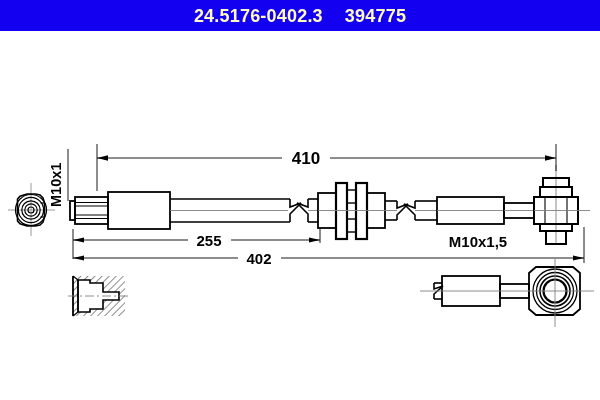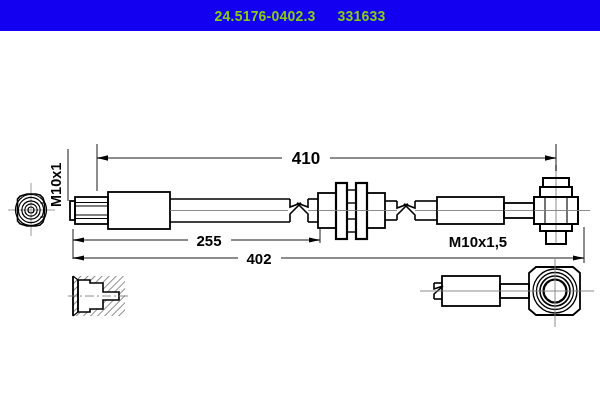--- a/index.html
+++ b/index.html
@@ -25,24 +25,24 @@
     left: 0;
     top: 0;
     width: 600px;
     height: 31px;
     background: #1400f0;
     display: flex;
     align-items: center;
     justify-content: center;
   }
   #header-bar .htext {
-    color: #84cc16;
+    color: #fef9c3;
     font-family: "Liberation Sans", sans-serif;
     font-weight: bold;
-    font-size: 14px;
+    font-size: 18px;
     letter-spacing: 0.2px;
     white-space: pre;
     line-height: 1;
   }
   #header-bar .gap {
     display: inline-block;
     width: 22px;
   }
   #drawing {
     position: absolute;
@@ -59,21 +59,21 @@
   }
 </style>
 </head>
 <body>
 
 <div id="page">
 
   <div id="header-bar">
     <span class="htext">24.5176-0402.3</span>
     <span class="gap"></span>
-    <span class="htext">331633</span>
+    <span class="htext">394775</span>
   </div>
 
   <div id="drawing">
     <svg width="600" height="369" viewBox="0 0 600 369" xmlns="http://www.w3.org/2000/svg">
 
       <g>
 
         <line x1="31" y1="152" x2="31" y2="205" stroke="#808080" stroke-width="0.8"></line>
         <line x1="8" y1="179" x2="55" y2="179" stroke="#808080" stroke-width="0.8"></line>
 

